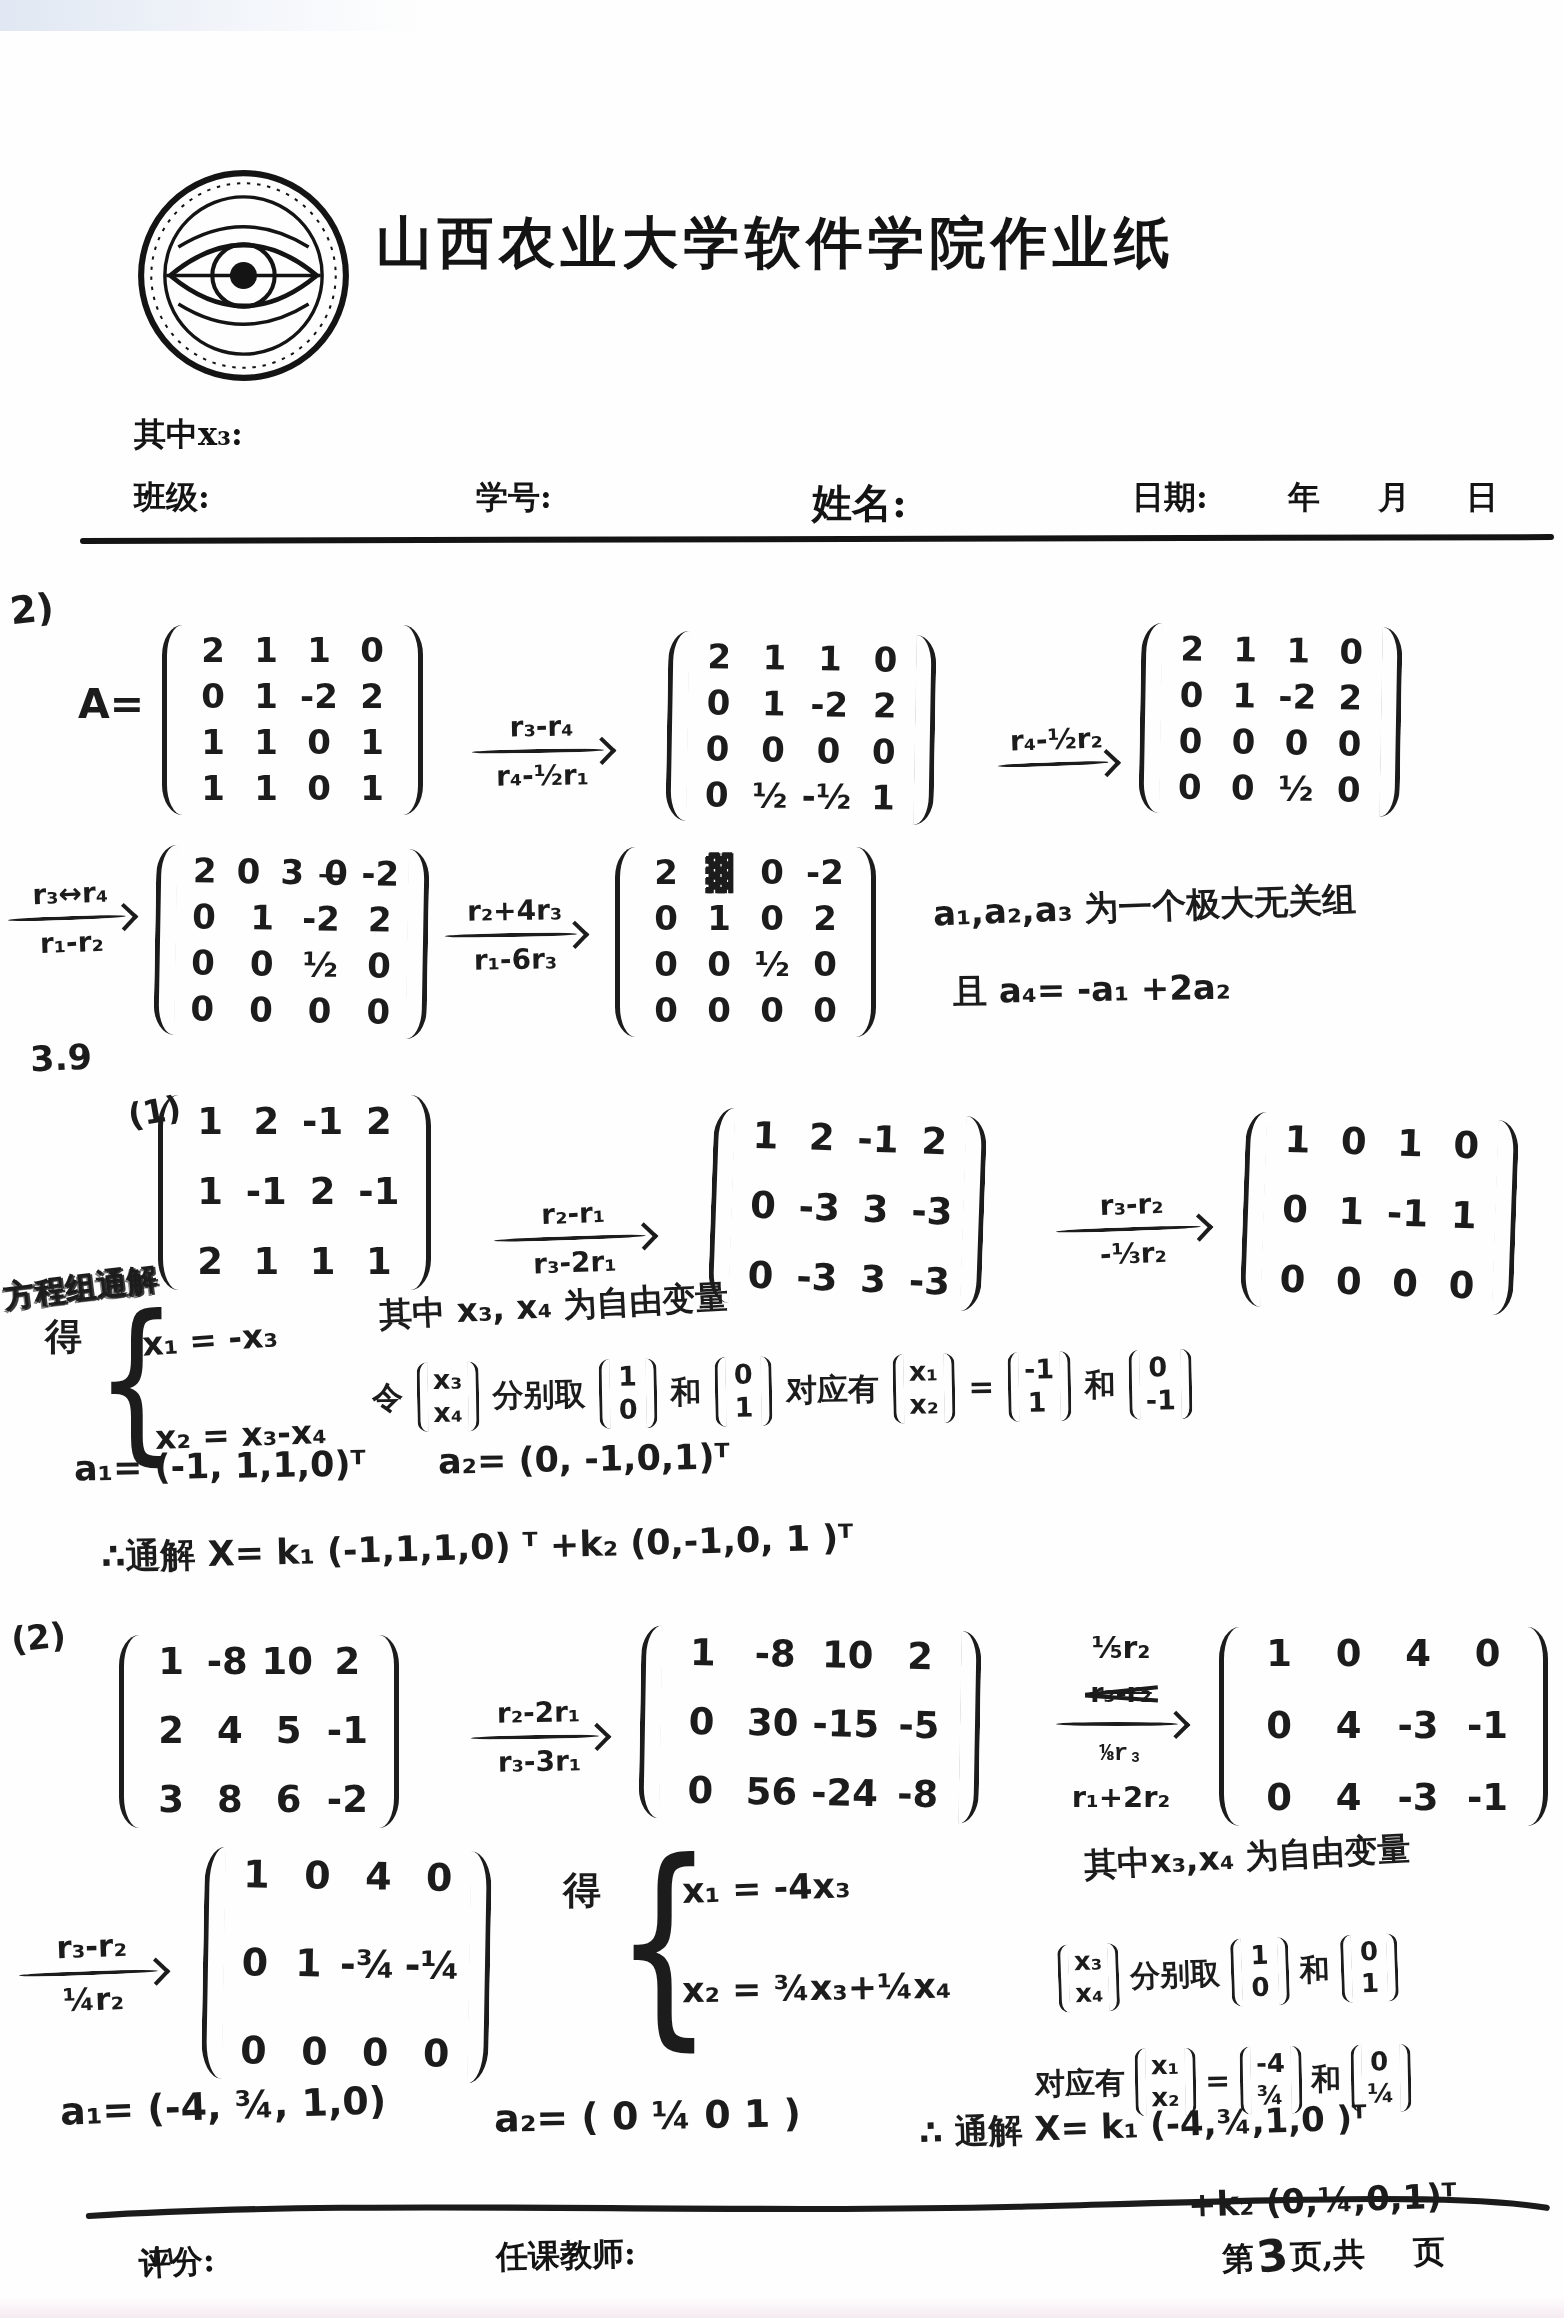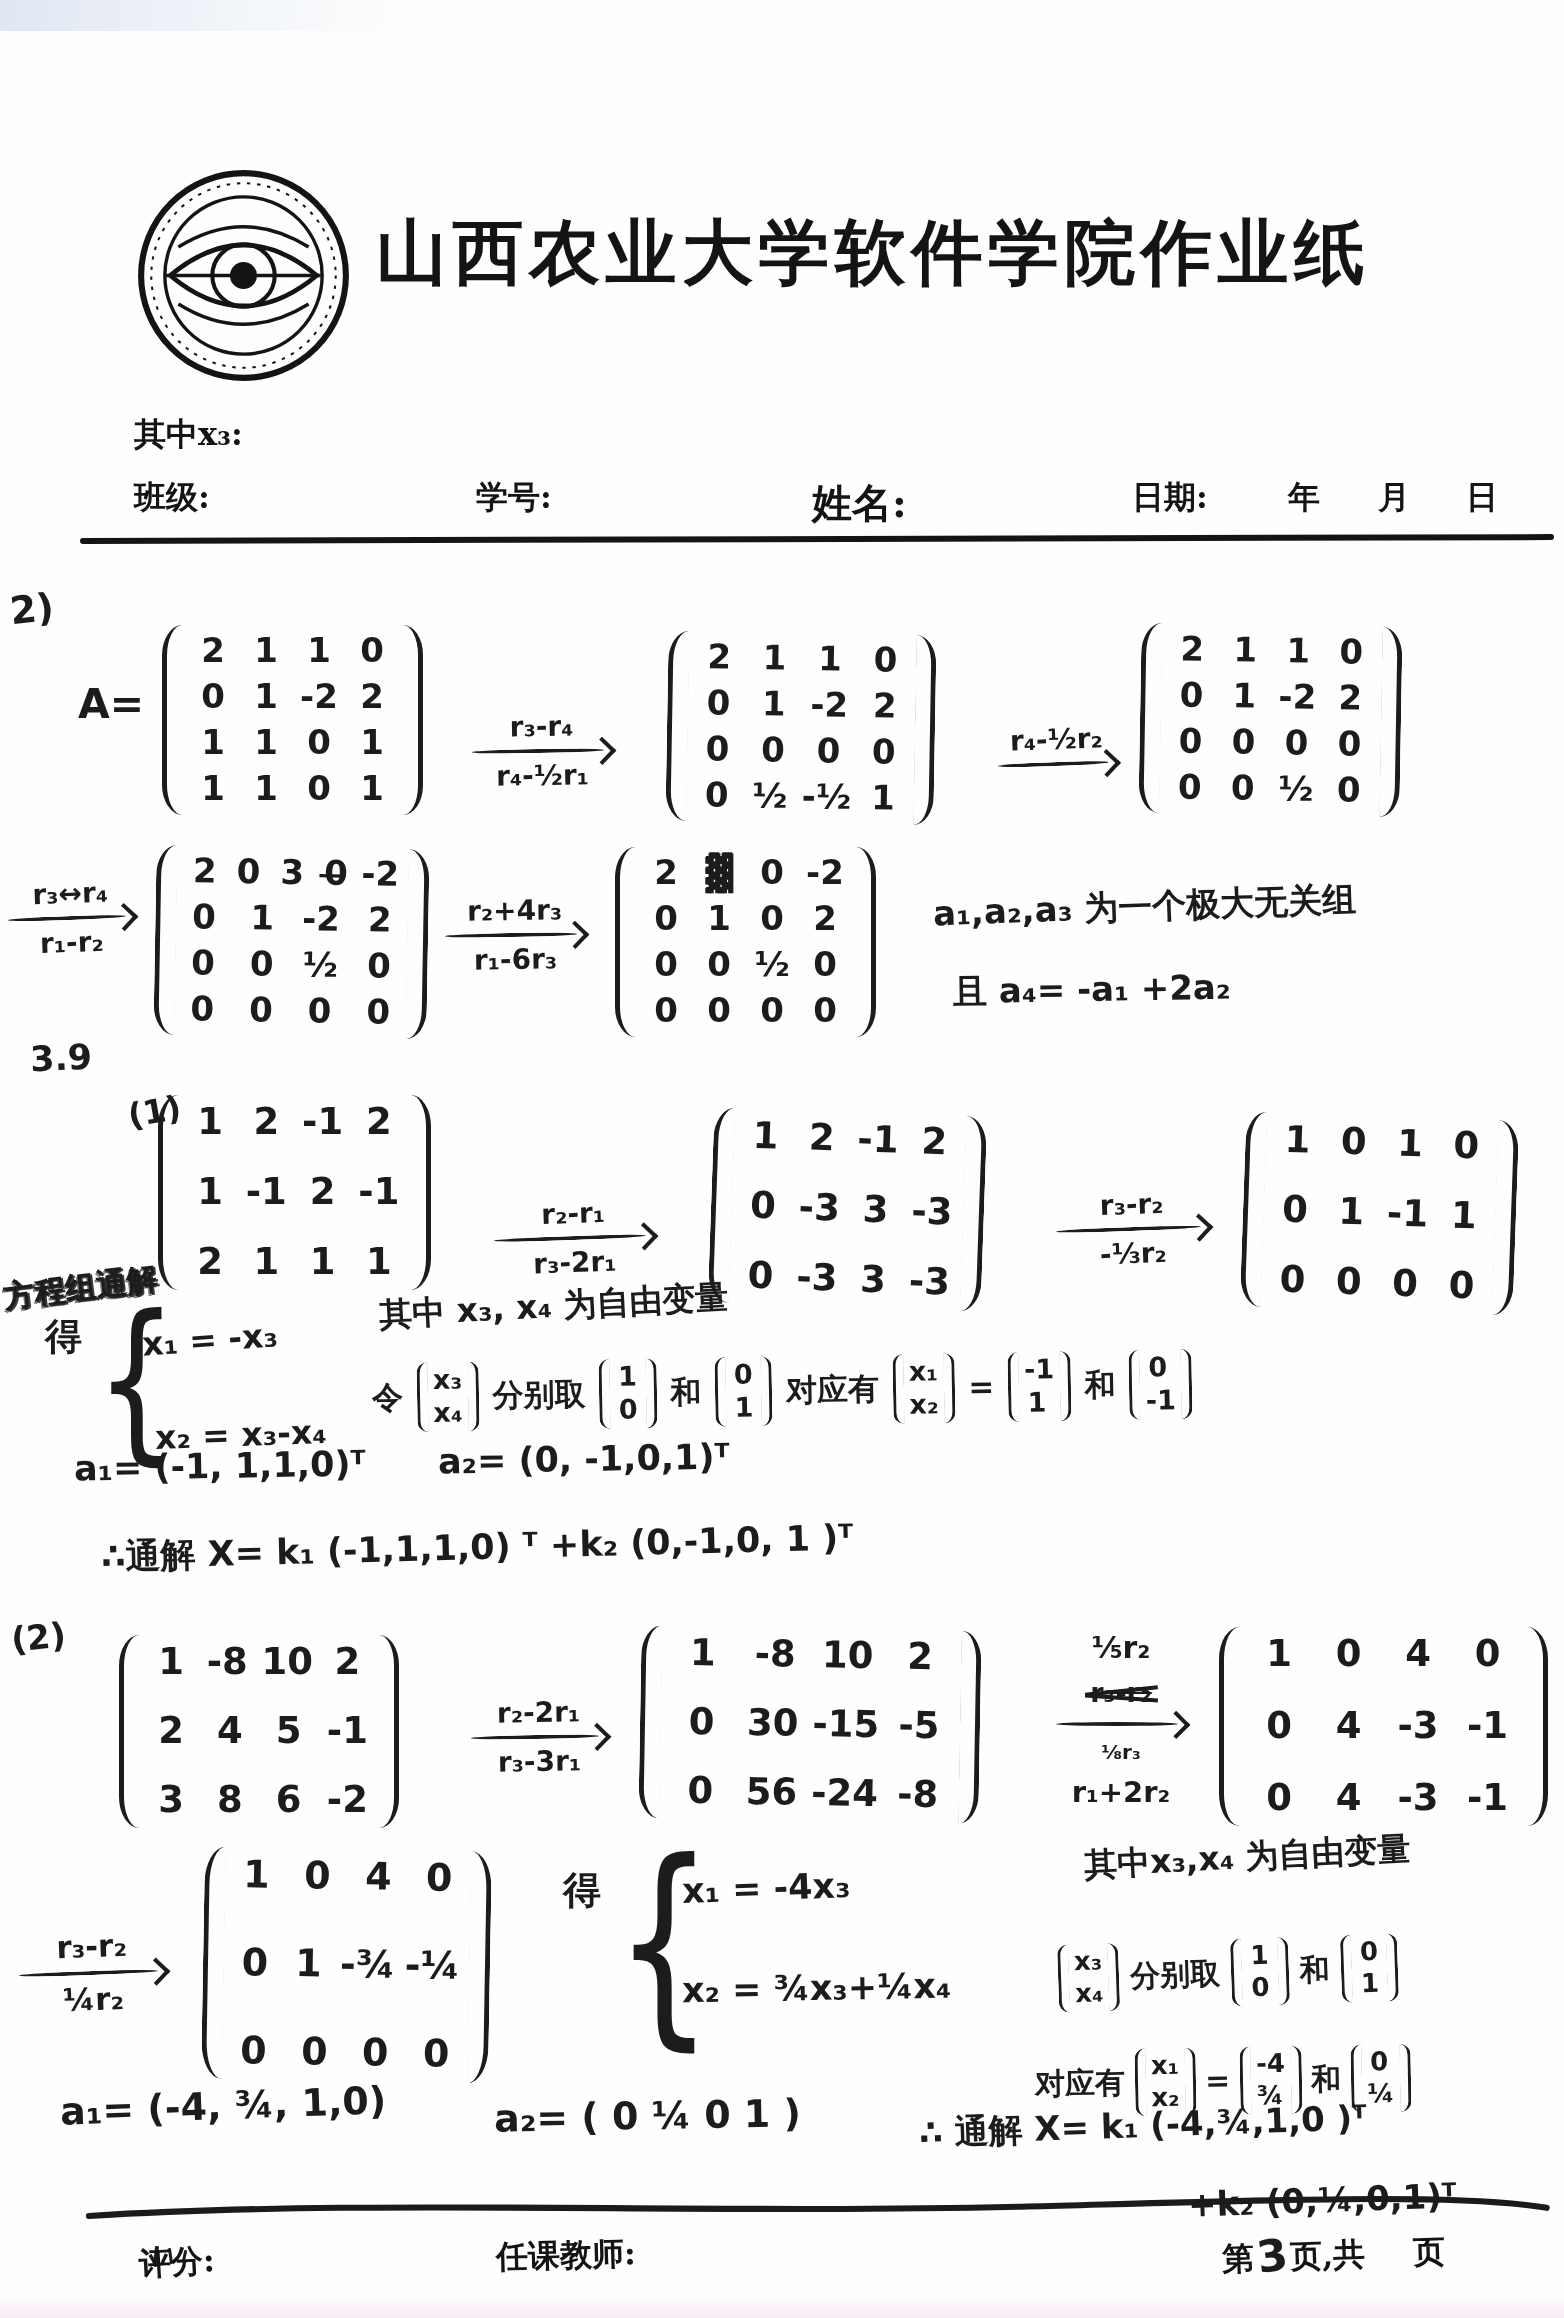--- a/index.html
+++ b/index.html
@@ -56,21 +56,21 @@
     <circle cx="160" cy="160" r="136" fill="none" stroke="#141414" stroke-width="3" stroke-dasharray="5 10"></circle>
     <circle cx="160" cy="160" r="116" fill="none" stroke="#141414" stroke-width="5"></circle>
     <path d="M52,160 Q160,70 268,160 Q160,250 52,160 Z" fill="none" stroke="#141414" stroke-width="7"></path>
     <path d="M64,118 Q160,58 256,118" fill="none" stroke="#141414" stroke-width="5"></path>
     <path d="M64,202 Q160,262 256,202" fill="none" stroke="#141414" stroke-width="5"></path>
     <line x1="46" y1="160" x2="274" y2="160" stroke="#141414" stroke-width="5"></line>
     <circle cx="160" cy="160" r="46" fill="none" stroke="#141414" stroke-width="6"></circle>
     <circle cx="160" cy="160" r="20" fill="#141414"></circle>
   </svg>
 
-  <div class="abs pr" style="left:376px;top:206px;font-size:71px;letter-spacing:5.5px;white-space:nowrap;">山西农业大学软件学院作业纸</div>
+  <div class="abs pr" style="left:376px;top:206px;font-size:56px;letter-spacing:5.5px;white-space:nowrap;">山西农业大学软件学院作业纸</div>
 
   <div class="abs pr" style="left:134px;top:413px;font-size:32px;">其中x₃:</div>
   <div class="abs pr" style="left:134px;top:476px;font-size:32px;">班级:</div>
   <div class="abs pr" style="left:476px;top:476px;font-size:32px;">学号:</div>
   <div class="abs pr" style="left:812px;top:476px;font-size:40px;">姓名:</div>
   <div class="abs pr" style="left:1132px;top:476px;font-size:32px;">日期:</div>
   <div class="abs pr" style="left:1288px;top:476px;font-size:32px;">年</div>
   <div class="abs pr" style="left:1378px;top:476px;font-size:32px;">月</div>
   <div class="abs pr" style="left:1466px;top:476px;font-size:32px;">日</div>
   <div class="abs" style="left:80px;top:536px;width:1474px;height:6.1px;background:#141414;border-radius:3.4px;transform:rotate(-.15deg);"></div>
@@ -500,21 +500,21 @@
           <span class="mcell">-8</span>
         </span>
       </span>
       <span class="br brr"></span>
     </span>
 
   <span class="abs arr hw" style="left:1056px;top:1631px;gap:13px;">
     <span class="alab" style="font-size:30px;">⅕r₂</span>
     <span class="alab crossed" style="font-size:27px;">r₃-r₂</span>
     <span class="shaft" style="width:130px;"></span>
-    <span class="alab" style="font-size:20px;">⅛r₃</span>
+    <span class="alab" style="font-size:24px;font-family:Liberation Mono, monospace;">⅛r₃</span>
     <span class="alab" style="font-size:29px;">r₁+2r₂</span>
   </span>
 
   <span class="abs mat hw" style="left:1219px;top:1627px;font-size:37px;--rg:33px;--cw:60px;--cg:9.5px;">
       <span class="br bl"></span>
       <span class="mbody">
         <span class="mrow">
           <span class="mcell">1</span>
           <span class="mcell">0</span>
           <span class="mcell">4</span>

